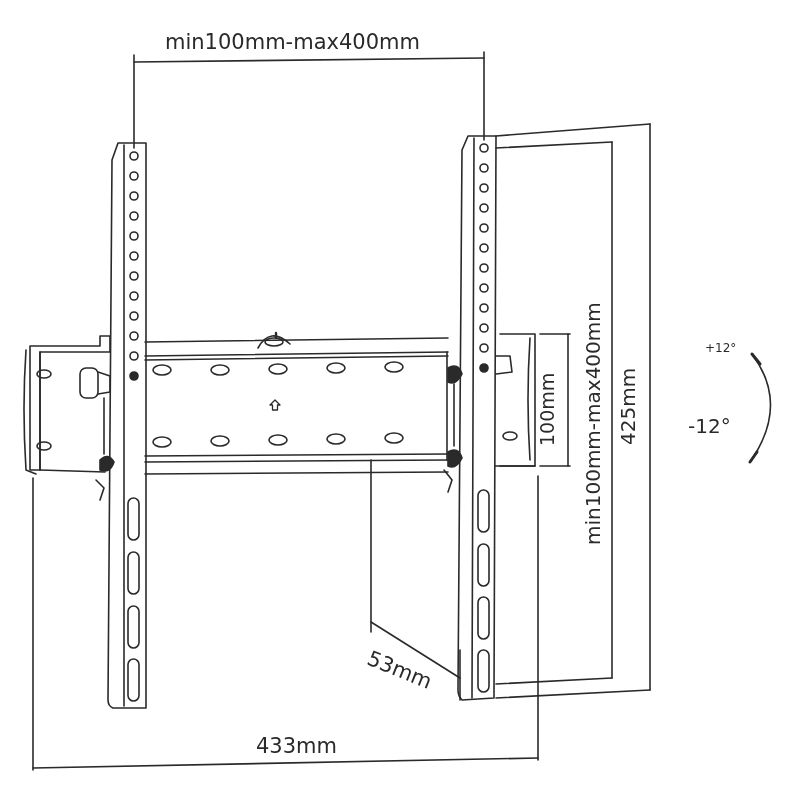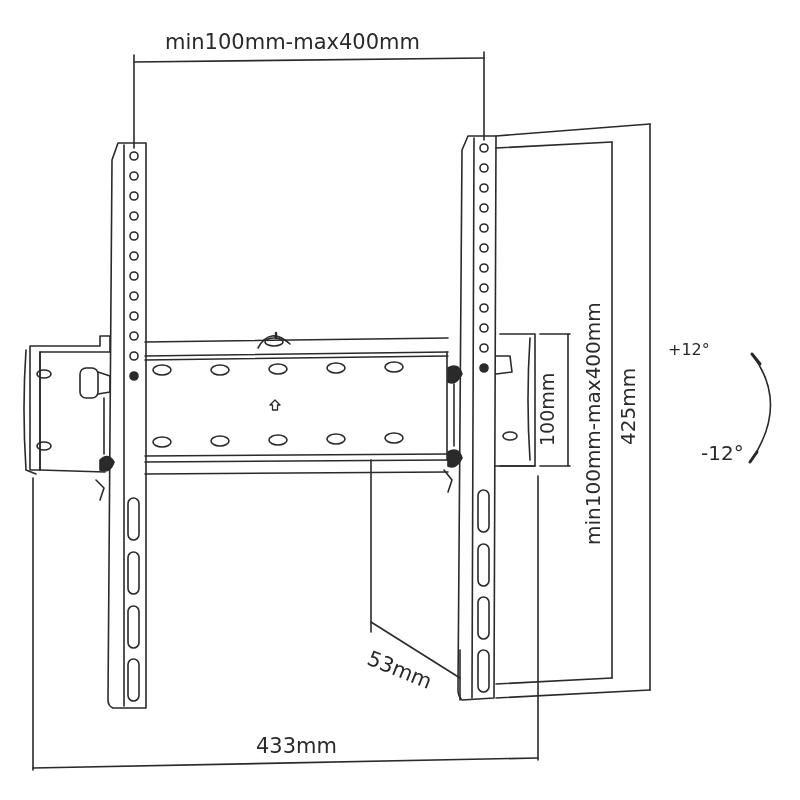--- a/index.html
+++ b/index.html
@@ -5,22 +5,22 @@
   html, body { margin: 0; padding: 0; background: #ffffff; }
   body { width: 800px; height: 800px; position: relative; overflow: hidden; font-family: "DejaVu Sans", sans-serif; }
   #diagram { position: absolute; left: 0; top: 0; width: 800px; height: 800px; }
   .lbl { position: absolute; color: #2a2a2a; font-family: "DejaVu Sans", sans-serif; white-space: nowrap; line-height: 1; }
   .lbl-top { left: 165px; top: 32px; font-size: 21px; }
   .lbl-bottom { left: 240px; top: 736px; font-size: 21px; margin-left: 16px; }
   .lbl-depth { left: 372px; top: 648px; font-size: 21px; transform: rotate(22deg); transform-origin: left top; }
   .lbl-vpattern { left: 583px; top: 545px; font-size: 20px; transform: rotate(-90deg); transform-origin: left top; }
   .lbl-height { left: 618px; top: 445px; font-size: 20px; transform: rotate(-90deg); transform-origin: left top; }
   .lbl-rail { left: 538px; top: 446px; font-size: 19px; transform: rotate(-90deg); transform-origin: left top; }
-  .lbl-tilt-up { left: 668px; top: 342px; font-size: 16px; }
-  .lbl-tilt-down { left: 688px; top: 443px; font-size: 20px; margin-left: 13px; }
+  .lbl-tilt-up { left: 705px; top: 342px; font-size: 12px; }
+  .lbl-tilt-down { left: 688px; top: 416px; font-size: 20px; }
 </style>
 </head>
 <body>
 
 <svg id="diagram" viewBox="0 0 800 800" xmlns="http://www.w3.org/2000/svg">
   <g fill="none" stroke="#2a2a2a" stroke-width="1.6" stroke-linejoin="round" stroke-linecap="round">
 
     <g>
       <line x1="134" y1="62" x2="484" y2="58"></line>
       <line x1="134" y1="55" x2="134" y2="148"></line>

